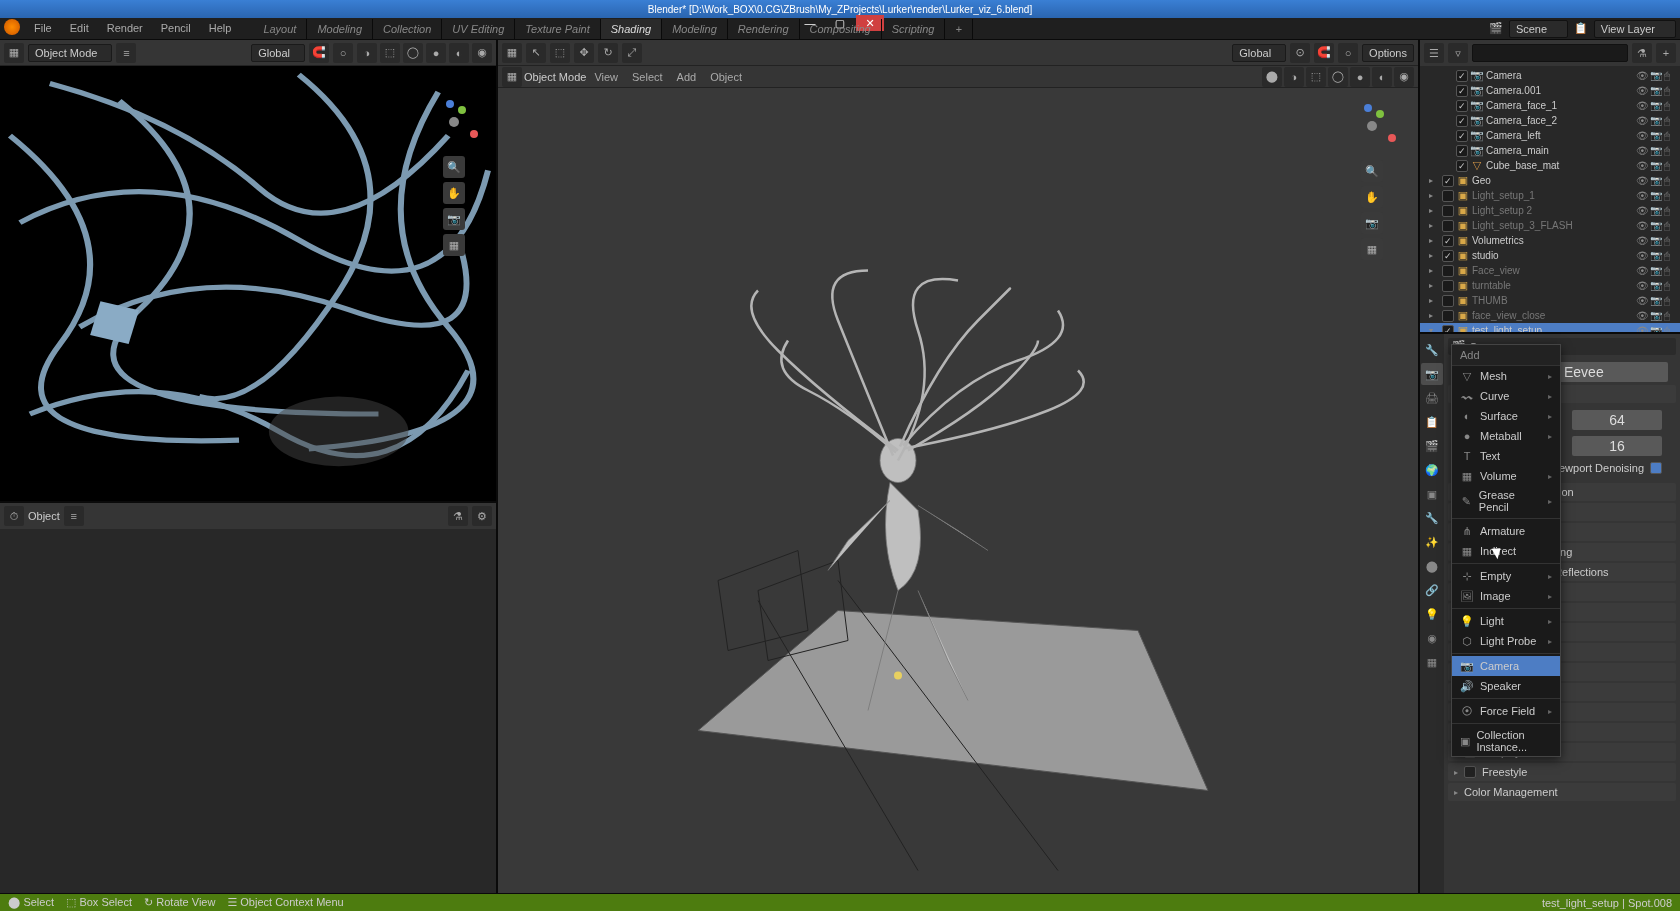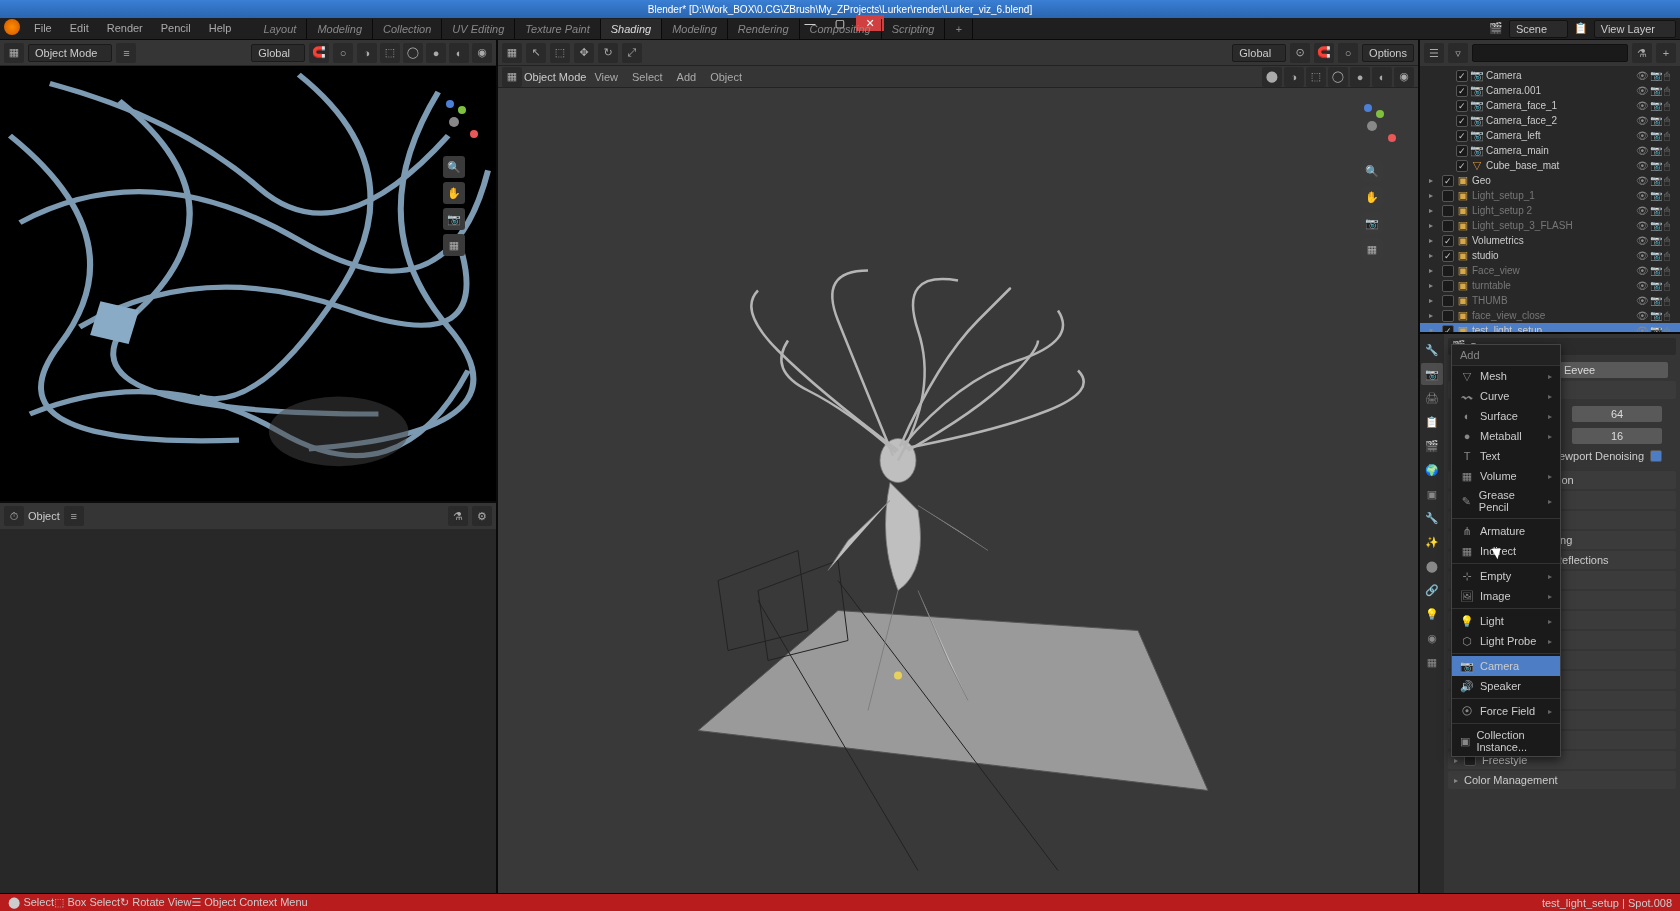--- a/index.html
+++ b/index.html
@@ -102,31 +102,31 @@
 
 
 .properties { flex: 1; background: #353535; display: flex; overflow: hidden; }
 .prop-tabs { width: 24px; background: #2b2b2b; display: flex; flex-direction: column; padding-top: 4px; }
 .prop-tab { width: 22px; height: 22px; margin: 1px 1px; display: flex; align-items: center; justify-content: center; border-radius: 2px; color: #888; }
 .prop-tab.active { background: #4d4d4d; color: #ddd; }
 .prop-content { flex: 1; padding: 4px; overflow-y: auto; }
 .prop-header { display: flex; align-items: center; gap: 4px; padding: 2px 4px; background: #2b2b2b; border-radius: 2px; margin-bottom: 4px; }
 .prop-row { display: flex; align-items: center; padding: 3px 8px; gap: 6px; }
 .prop-row-label { flex: 1; text-align: right; color: #aaa; font-size: 10px; padding-right: 6px; }
-.prop-row-val { width: 90px; background: #595959; border-radius: 2px; padding: 2px 6px; text-align: center; color: #ddd; font-size: 11px; }
+.prop-row-val { width: 90px; background: #595959; border-radius: 2px; padding: 2px 6px; text-align: center; color: #ddd; font-size: 14px; }
 .prop-panel { margin-bottom: 2px; }
 .prop-panel-header { display: flex; align-items: center; padding: 3px 6px; background: #3b3b3b; border-radius: 2px; gap: 6px; cursor: pointer; }
 .prop-panel-header .disclosure { font-size: 8px; color: #888; }
 .prop-panel-header .check { width: 12px; height: 12px; border: 1px solid #555; border-radius: 2px; background: #222; }
 .prop-panel-header .check.on { background: #4d7dc4; }
 .prop-panel-header .check.on::before { content: '✓'; color: #fff; font-size: 9px; position: relative; top: -2px; left: 1px; }
 .prop-panel-body { padding: 4px 6px; }
 
 
-.statusbar { position: absolute; bottom: 0; left: 0; right: 0; height: 18px; background: #b91c1c; border-top: 1px solid #0a0a0a; display: flex; align-items: center; padding: 8px 8px; gap: 0; font-size: 10px; color: #888; }
+.statusbar { position: absolute; bottom: 0; left: 0; right: 0; height: 18px; background: #4d7c0f; border-top: 1px solid #0a0a0a; display: flex; align-items: center; padding: 8px 8px; gap: 12px; font-size: 10px; color: #888; }
 .statusbar-right { margin-left: auto; }
 
 
 .dope-header { height: 26px; background: #353535; display: flex; align-items: center; padding: 0 4px; gap: 4px; }
 .dope-body { flex: 1; background: #303030; position: relative; }
 </style>
 </head>
 <body>
 
 <div class="titlebar">

